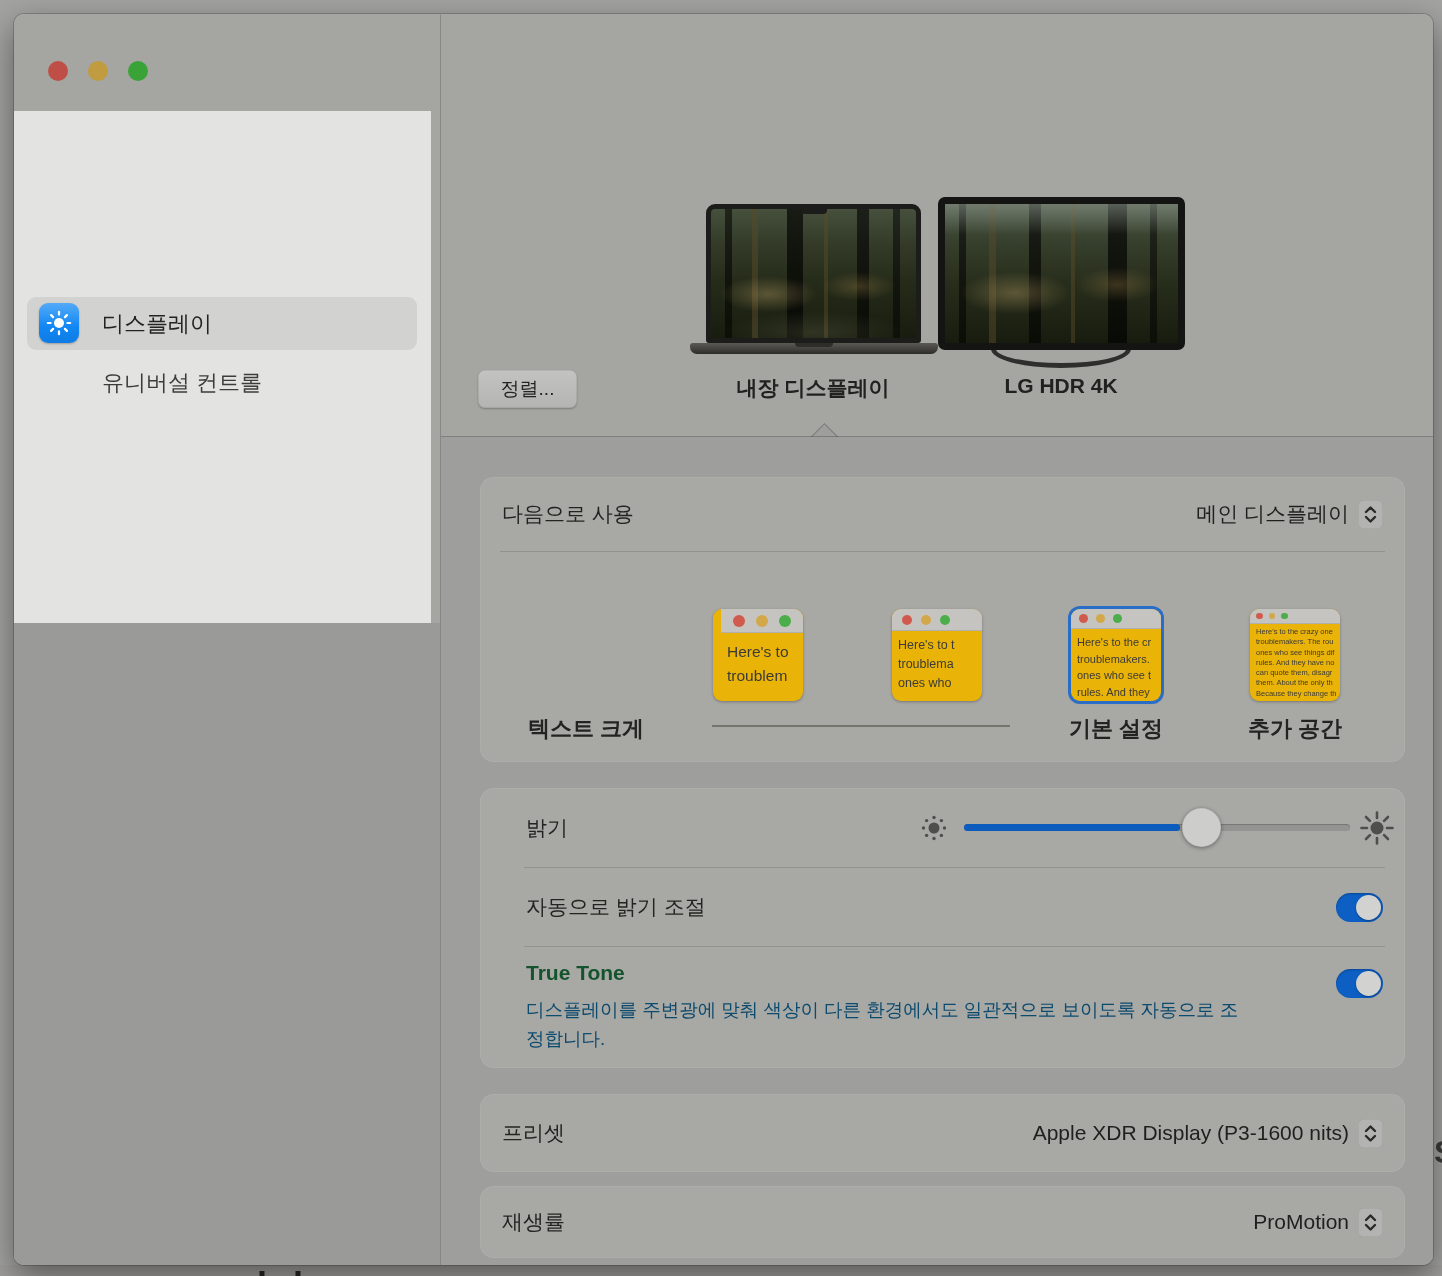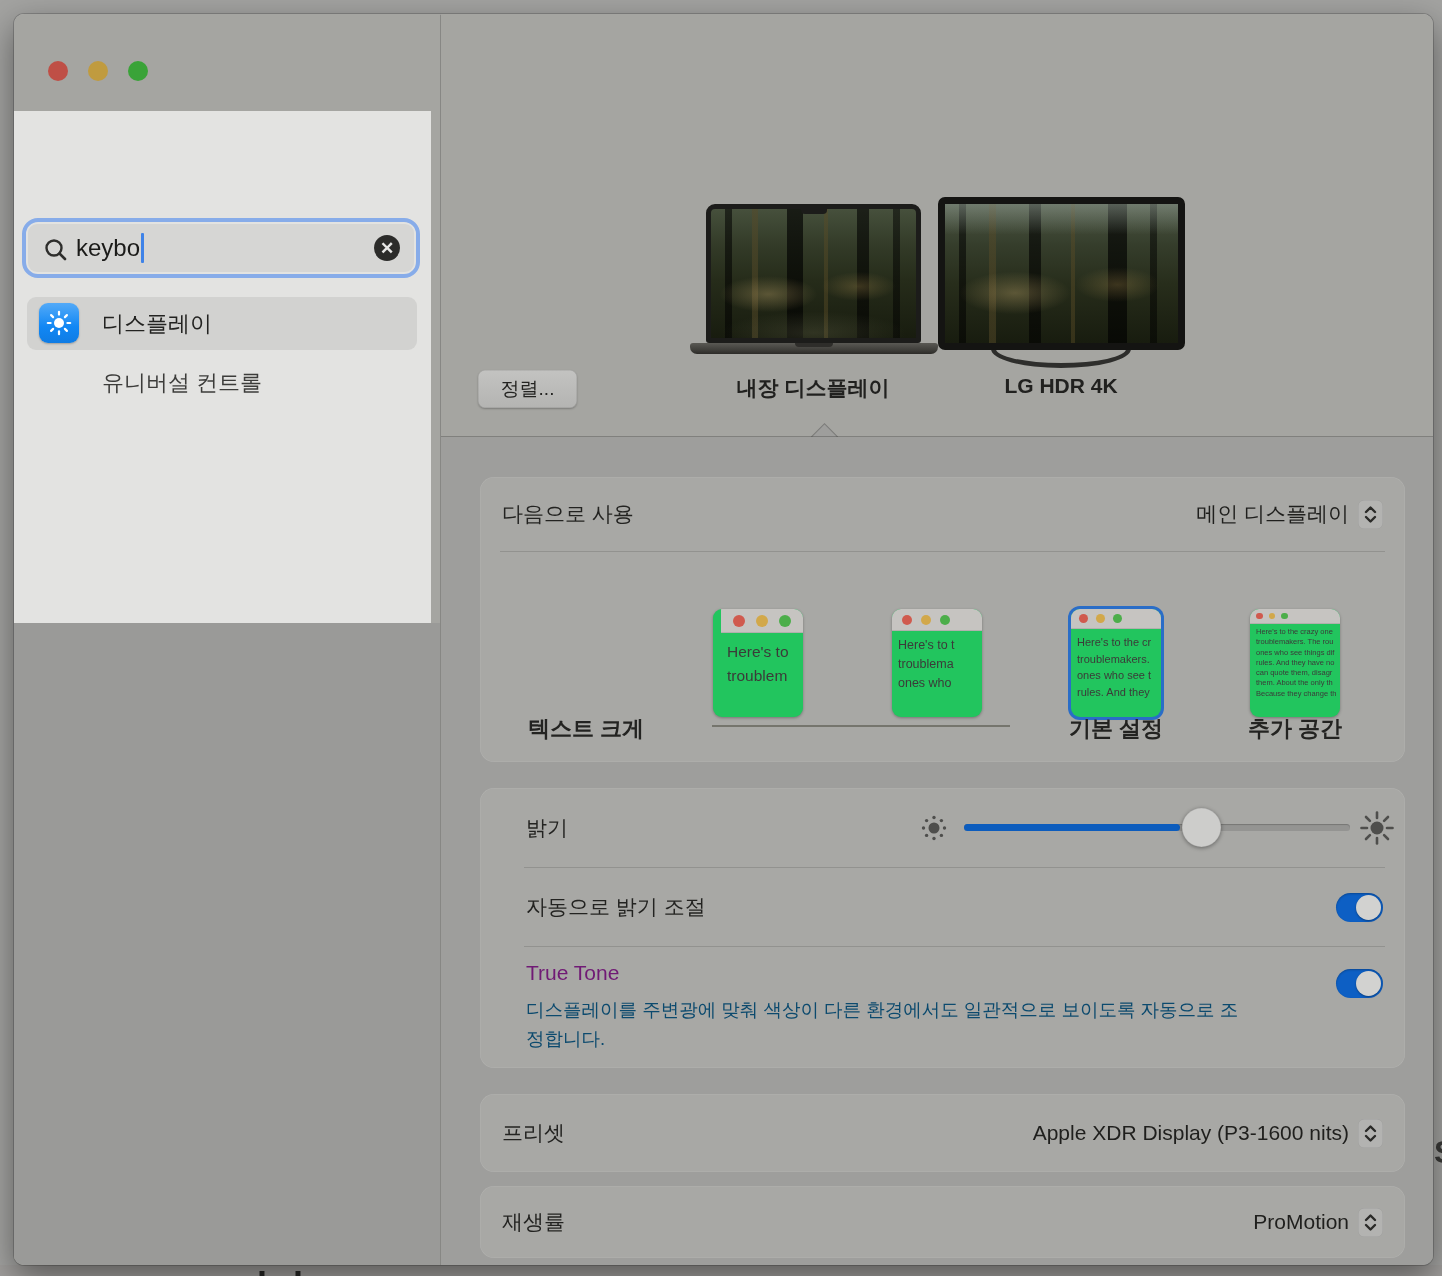--- a/index.html
+++ b/index.html
@@ -120,21 +120,21 @@
   .row { position:relative; display:flex; align-items:center; justify-content:space-between; padding:0 22px; }
   .row-label { font-size:21px; color:#232321; font-weight:500; }
   .row-value { font-size:21px; color:#1f1f1d; display:flex; align-items:center; gap:9px; }
   .hr { height:1px; background:rgba(0,0,0,0.13); margin:0 20px; }
 
   .stepper { width:25px; height:29px; border-radius:6px; background:#b3b3b1;
     display:flex; align-items:center; justify-content:center; box-shadow:inset 0 0 0 0.5px rgba(0,0,0,0.1); }
 
   
   .thumbs-zone { position:absolute; left:0; top:75px; width:925px; height:210px; }
-  .thumb { position:absolute; top:57px; width:90px; height:108px; border-radius:9px; background:#22c55e;
+  .thumb { position:absolute; top:57px; width:90px; height:92px; border-radius:9px; background:#eab308;
     overflow:hidden; box-shadow:0 1px 3px rgba(0,0,0,0.3); }
   .thumb.selected { box-shadow:0 0 0 3px #2a6dc7, 0 1px 3px rgba(0,0,0,0.3); }
   .thumb-titlebar { position:relative; background:#c6c4c1; border-bottom:1px solid rgba(0,0,0,0.1);
     display:flex; align-items:center; }
   .dot { border-radius:50%; flex:none; }
   .dot-r { background:#d05a4e; } .dot-y { background:#d2a84a; } .dot-g { background:#4cae4a; }
   .thumb-body { padding:4px 0 0 6px; color:#3b3b39; white-space:nowrap; }
   .thumb-label { position:absolute; top:162px; transform:translateX(-50%); font-size:22px; font-weight:600; color:#232321; white-space:nowrap; }
   .thumb-line { position:absolute; left:232px; top:173px; width:298px; height:2px; background:#75756d; }
 
@@ -148,21 +148,21 @@
   .sun { position:absolute; top:50%; transform:translate(-50%,-50%); }
   .sun-dim { left:430px; } .sun-bright { left:873px; }
 
   
   .toggle { width:47px; height:29px; border-radius:15px; background:#0d5fc4; position:relative; flex:none;
     box-shadow:inset 0 1px 2px rgba(0,0,0,0.25); }
   .toggle .knob { position:absolute; right:2px; top:2px; width:25px; height:25px; border-radius:50%;
     background:#d2d2d0; box-shadow:0 1px 2px rgba(0,0,0,0.35); }
 
   .tt-row { align-items:flex-start; padding-top:14px; height:123px; }
-  .tt-title { font-size:21px; font-weight:400; color:#701a75; }
+  .tt-title { font-size:21px; font-weight:700; color:#14532d; }
   .tt-desc { margin-top:10px; width:730px; font-size:18.5px; line-height:29px; color:#0c4a6e; }
 
   svg { display:block; }
 </style>
 </head>
 <body>
 
 <div class="desktop-bottom">
   <div class="frag">ssh-keygen</div>
 </div>
@@ -172,35 +172,20 @@
 
 <div class="window">
 
   <div class="sidebar">
     <div class="sidebar-lower"></div>
     <div class="traffic tl-red"></div>
     <div class="traffic tl-yellow"></div>
     <div class="traffic tl-green"></div>
 
     <div class="search-panel">
-      <div class="search-field">
-        <div class="search-inner">
-          <span class="search-glass">
-            <svg width="26" height="26" viewBox="0 0 26 26">
-              <circle cx="11" cy="11" r="7.5" fill="none" stroke="#2e2e2c" stroke-width="2.4"></circle>
-              <line x1="16.5" y1="16.5" x2="22" y2="22" stroke="#2e2e2c" stroke-width="2.6" stroke-linecap="round"></line>
-            </svg>
-          </span>
-          <span class="search-text">
-            <span>keybo</span>
-              <span class="caret"></span>
-          </span>
-          <span class="clear-btn">✕</span>
-        </div>
-      </div>
 
       <div class="result-row selected">
         <span class="result-icon">
           <svg width="26" height="26" viewBox="0 0 26 26">
             <circle cx="13" cy="13" r="5" fill="#ffffff"></circle>
             <g stroke="#ffffff" stroke-width="2.2" stroke-linecap="round">
               <line x1="13" y1="1.8" x2="13" y2="4.6"></line>
                 <line x1="13" y1="21.4" x2="13" y2="24.2"></line>
               <line x1="1.8" y1="13" x2="4.6" y2="13"></line>
                 <line x1="21.4" y1="13" x2="24.2" y2="13"></line>

